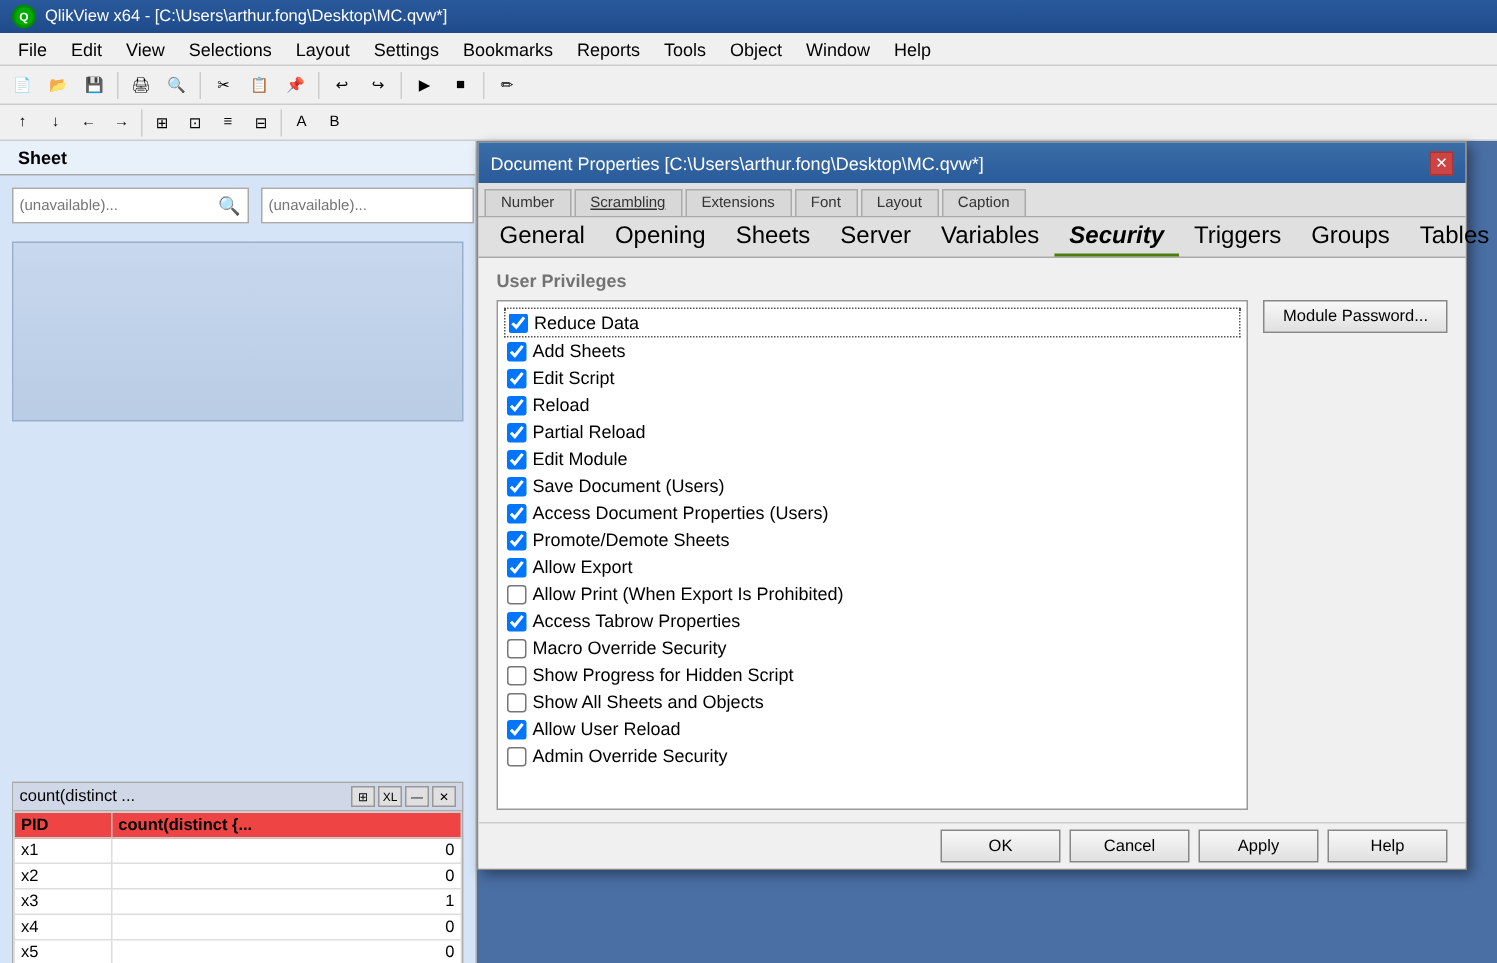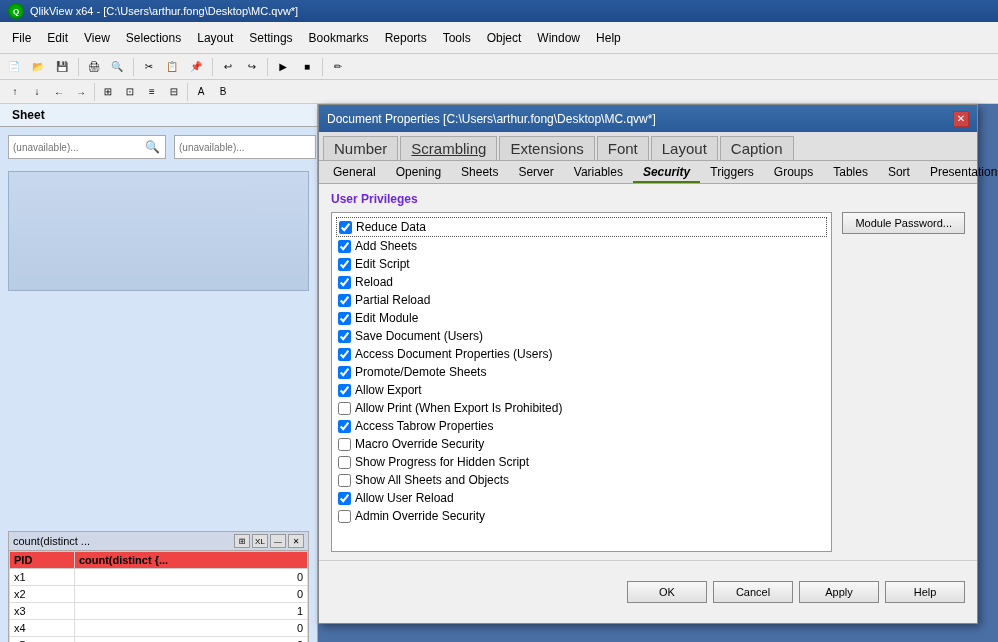--- a/index.html
+++ b/index.html
@@ -33,21 +33,21 @@
       align-items: center;
       justify-content: center;
       color: white;
       font-size: 8px;
       font-weight: bold;
     }
 
     
     .menubar {
       background: #f0f0f0;
-      height: 32px;
+      height: 22px;
       display: flex;
       align-items: center;
       padding: 0 4px;
       border-bottom: 1px solid #ccc;
     }
     .menubar-item {
       padding: 2px 8px;
       cursor: pointer;
       font-size: 12px;
       color: #000;
@@ -230,51 +230,51 @@
     
     .tab-row {
       display: flex;
       background: #e0e0e0;
       border-bottom: 1px solid #aaa;
       padding-top: 4px;
       padding-left: 4px;
     }
     .tab {
       padding: 3px 10px;
-      font-size: 15px;
+      font-size: 10px;
       cursor: pointer;
       border: 1px solid #aaa;
       border-bottom: none;
       background: #d8d8d8;
       margin-right: 2px;
       color: #333;
     }
     .tab.underline {
       text-decoration: underline;
     }
     .tab2 {
       padding: 2px 10px;
-      font-size: 12px;
+      font-size: 16px;
       cursor: pointer;
       color: #000;
       border: none;
       background: transparent;
     }
 
     
     .dialog-body {
       padding: 8px 12px;
       background: #f0f0f0;
     }
 
     .section-label {
       font-size: 12px;
       font-weight: bold;
       margin-bottom: 6px;
-      color: #6d28d9;
+      color: #737373;
     }
 
     
     .privileges-container {
       display: flex;
       gap: 10px;
     }
     .checkbox-list {
       flex: 1;
       border: 1px solid #999;
@@ -315,21 +315,21 @@
       min-width: 80px;
       text-align: center;
     }
     .btn-wide { min-width: 120px; }
 
     
     .dialog-footer {
       display: flex;
       justify-content: flex-end;
       gap: 6px;
-      padding: 20px 12px;
+      padding: 4px 12px;
       border-top: 1px solid #ccc;
       background: #f0f0f0;
     }
 
     .second-toolbar {
       background: #f0f0f0;
       height: 24px;
       display: flex;
       align-items: center;
       padding: 0 4px;

